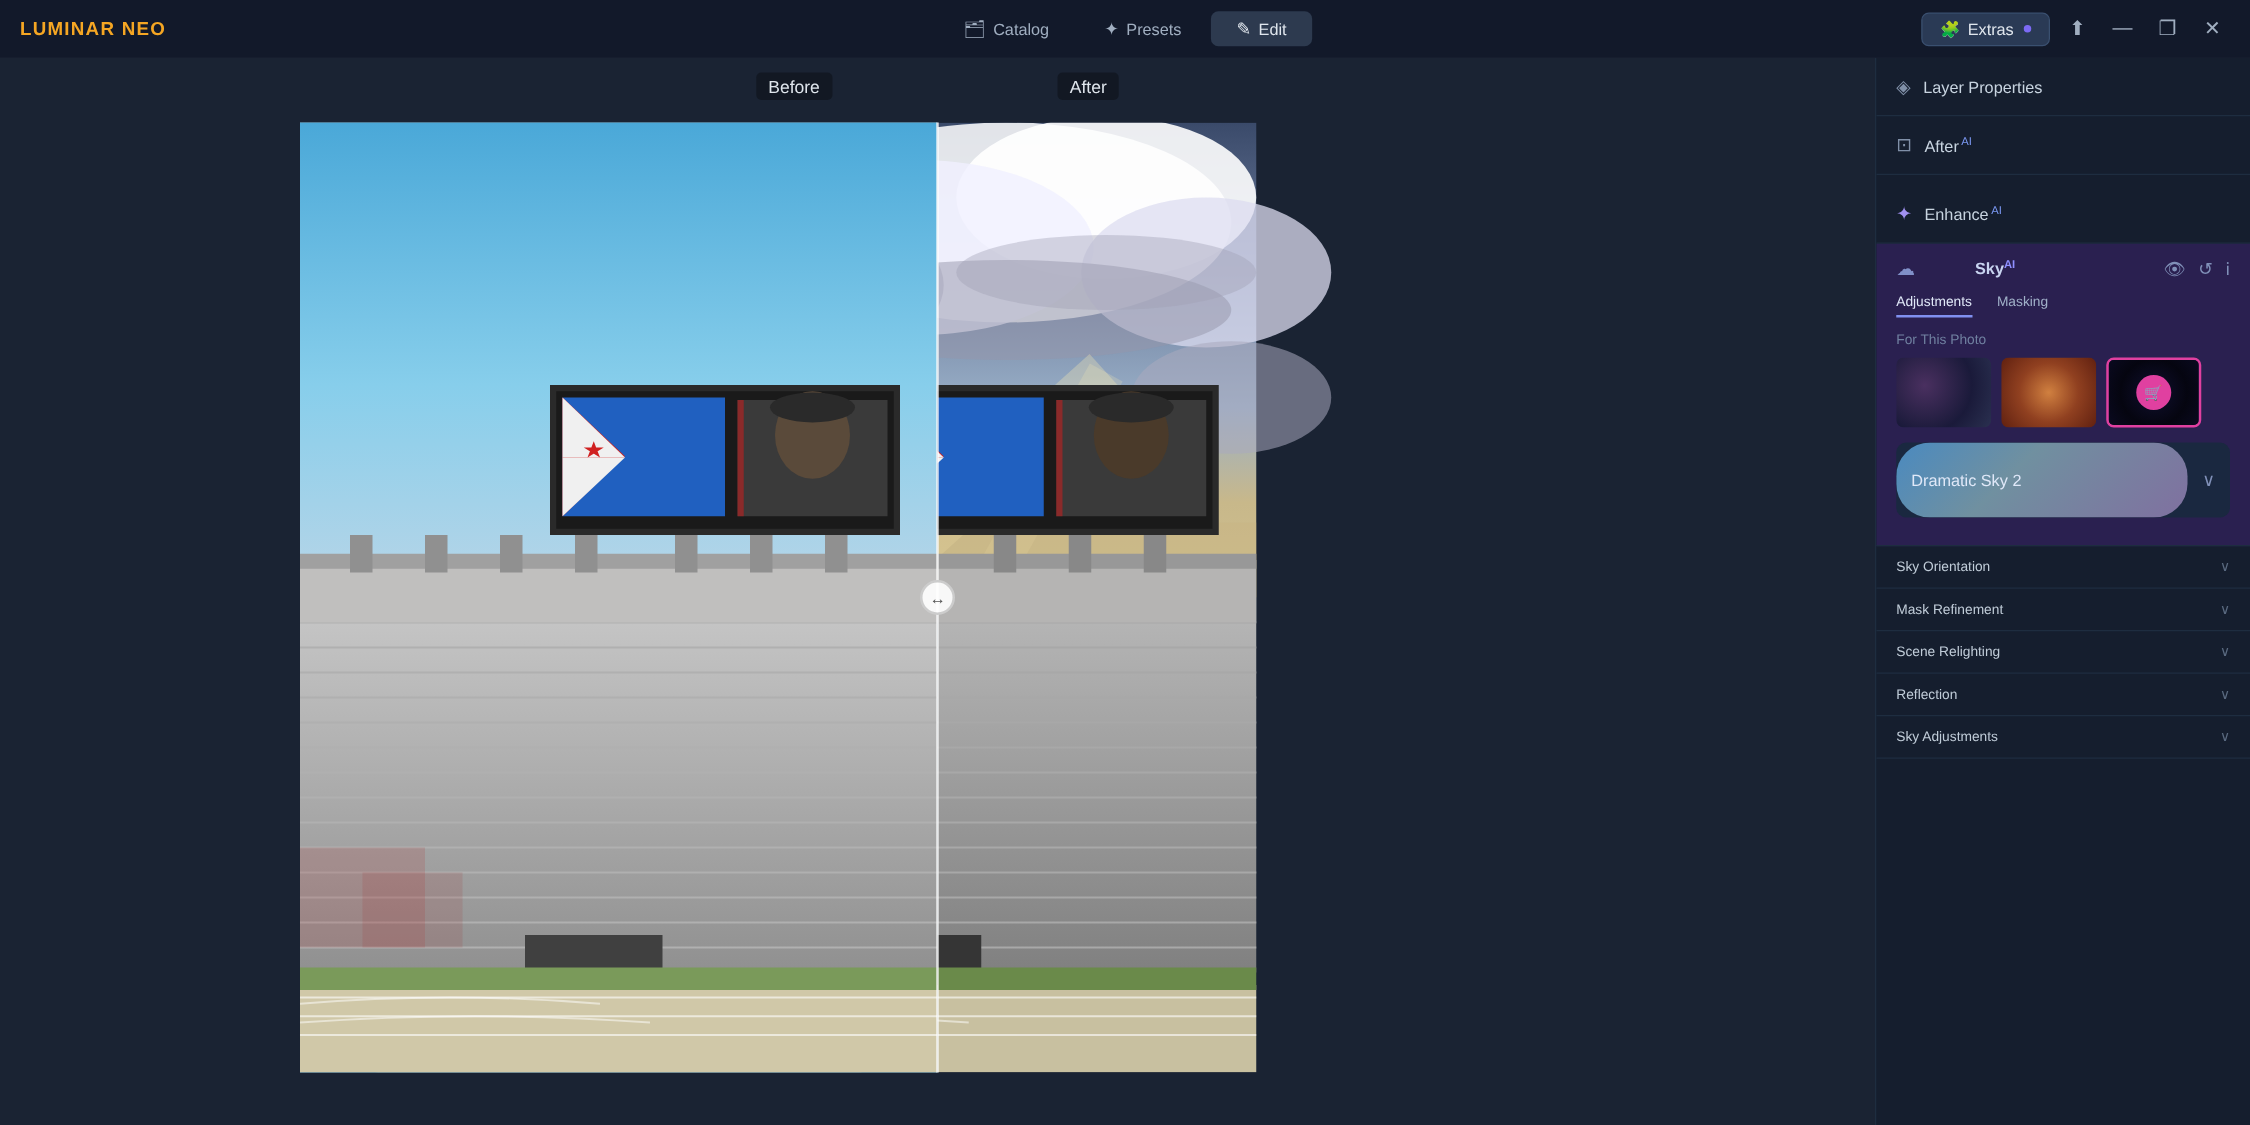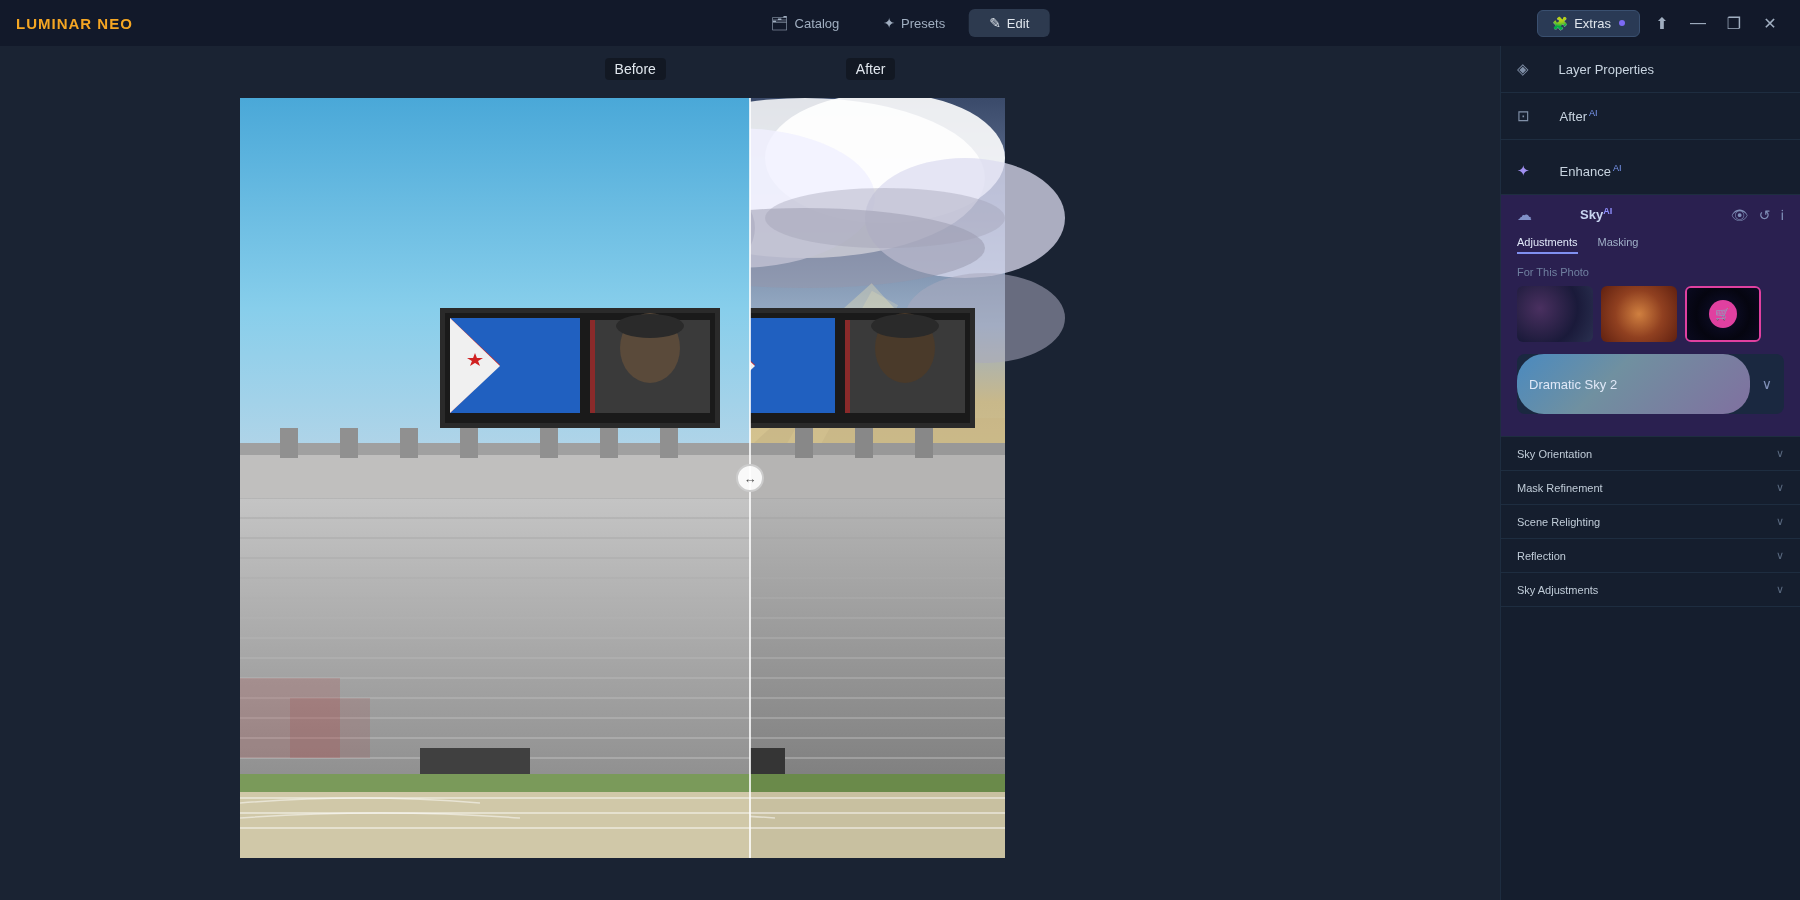--- a/index.html
+++ b/index.html
@@ -273,21 +273,20 @@
       cursor: pointer;
     }
     .tool-section-icon {
       font-size: 15px;
       color: #8090a8;
     }
     .tool-section-label {
       font-size: 13px;
       color: #c8d4e0;
       flex: 1;
-      margin-left: 20px;
     }
     .tool-section-label .ai-badge {
       font-size: 9px;
       color: #7c9af5;
       vertical-align: super;
       margin-left: 2px;
     }
 
     
     .sky-section {

